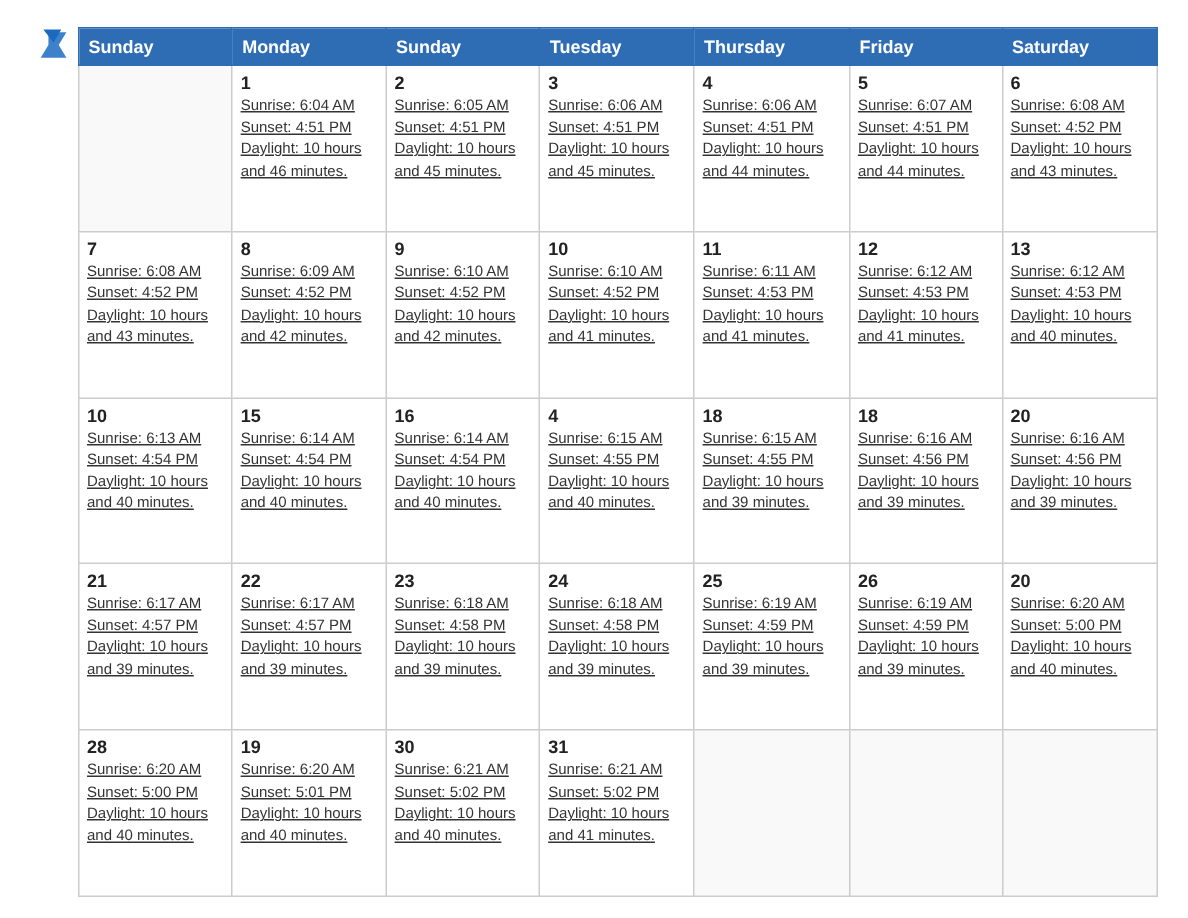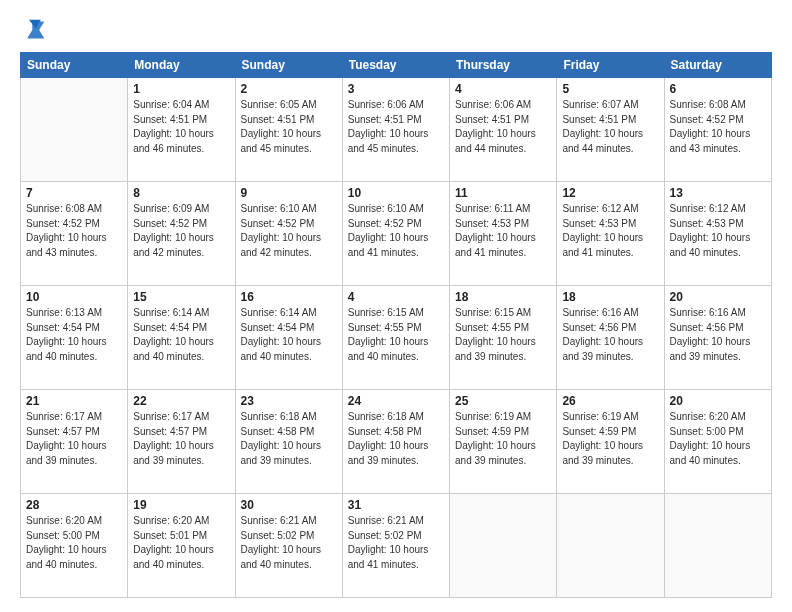--- a/index.html
+++ b/index.html
@@ -8,21 +8,20 @@
       height: 612px;
       background: #fff;
       font-family: Arial, sans-serif;
       overflow: hidden;
     }
     .page {
       width: 792px;
       height: 612px;
       padding: 18px 20px 14px 20px;
       display: flex;
-      flex-direction: column;
     }
     .header {
       display: flex;
       align-items: flex-start;
       justify-content: space-between;
       margin-bottom: 10px;
     }
     .logo {
       display: flex;
       align-items: center;
@@ -78,20 +77,21 @@
     .day-number {
       font-size: 12px;
       font-weight: bold;
       color: #222;
       display: block;
       margin-bottom: 2px;
     }
     .day-info {
       line-height: 1.45;
       font-size: 10px;
+      text-decoration: underline;
     }
     .empty-cell {
       background: #f9f9f9;
     }
   </style>
 </head>
 <body>
 
 <div class="page">
   <div class="header">

